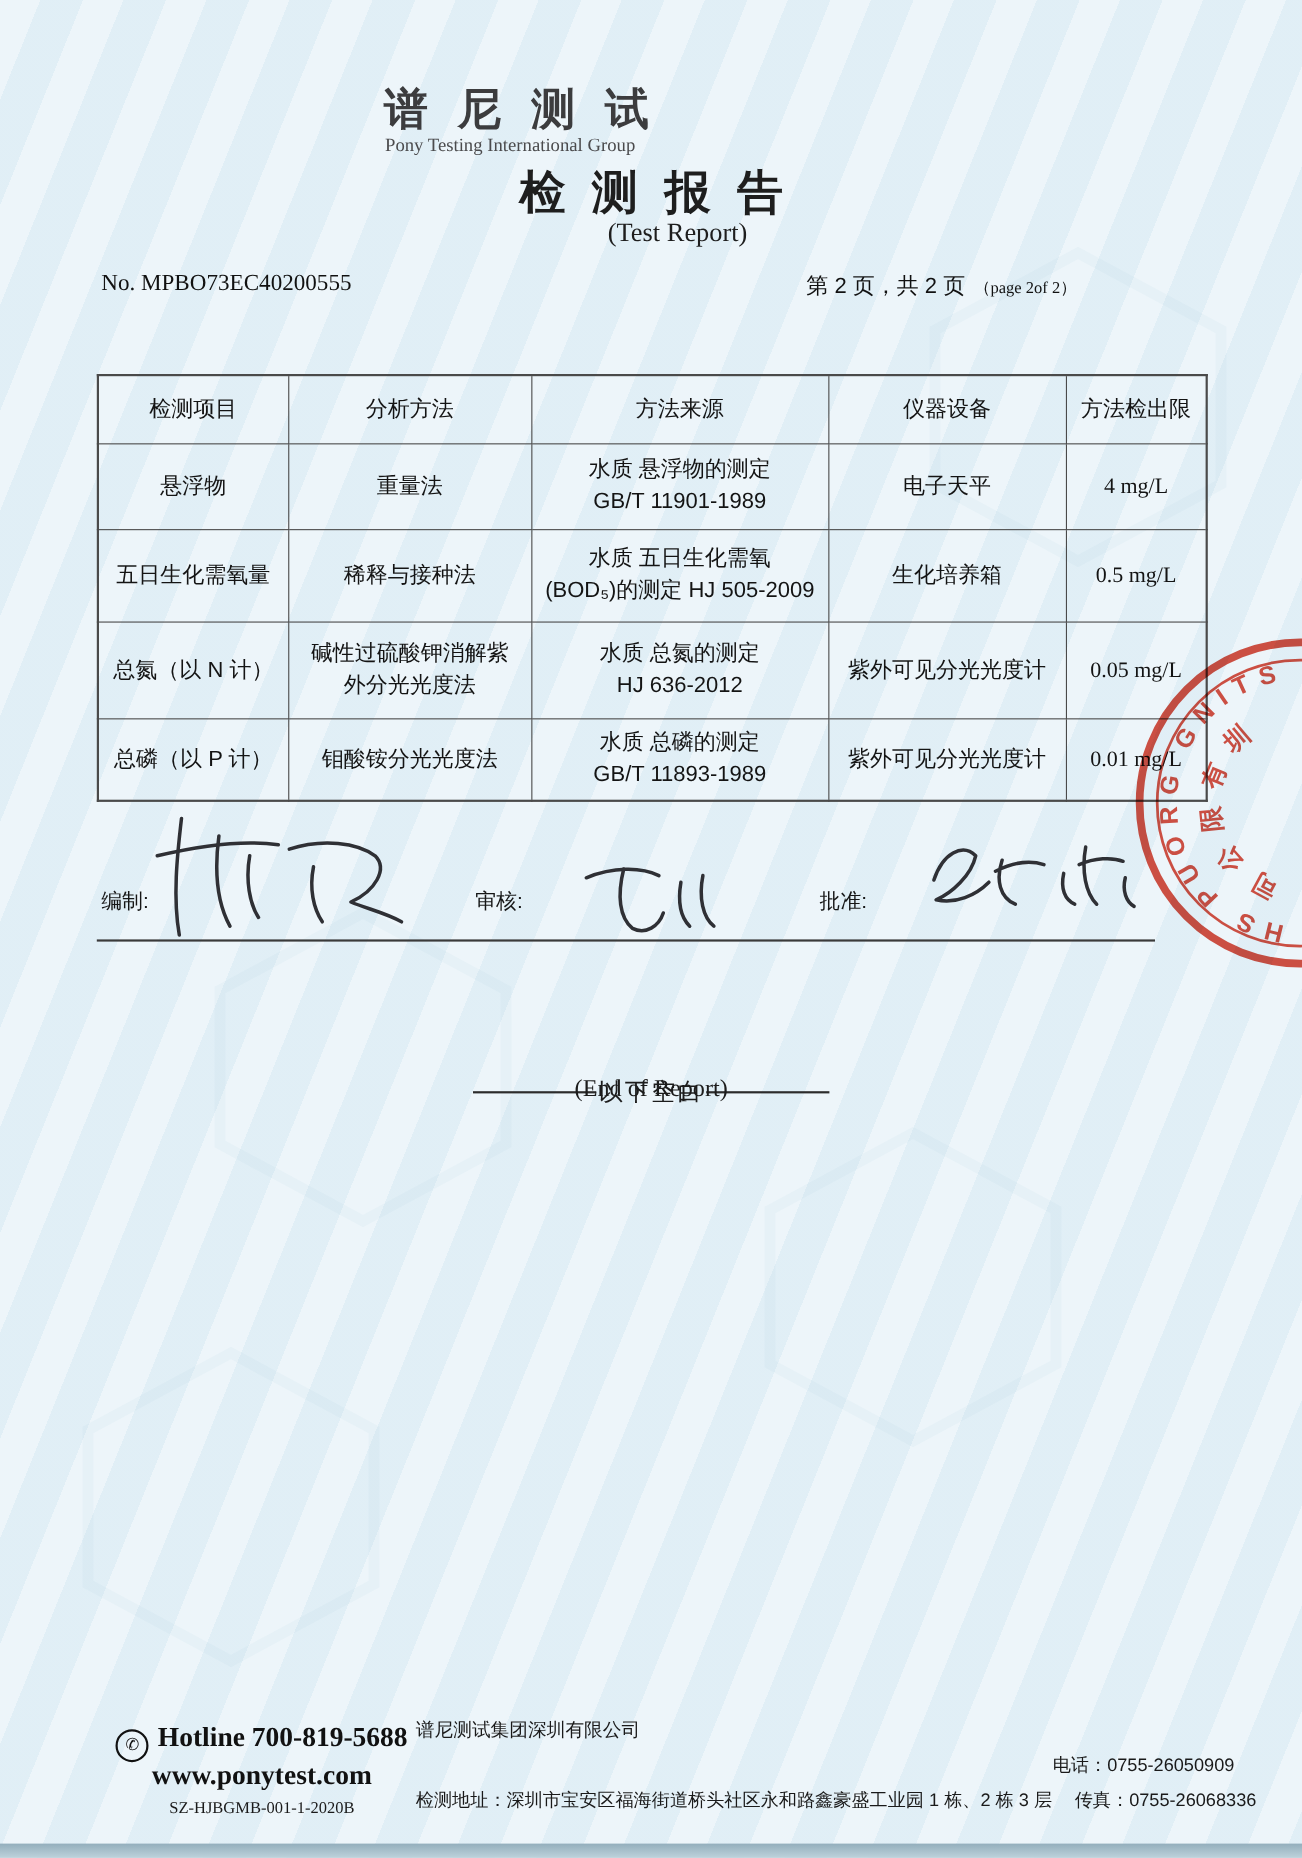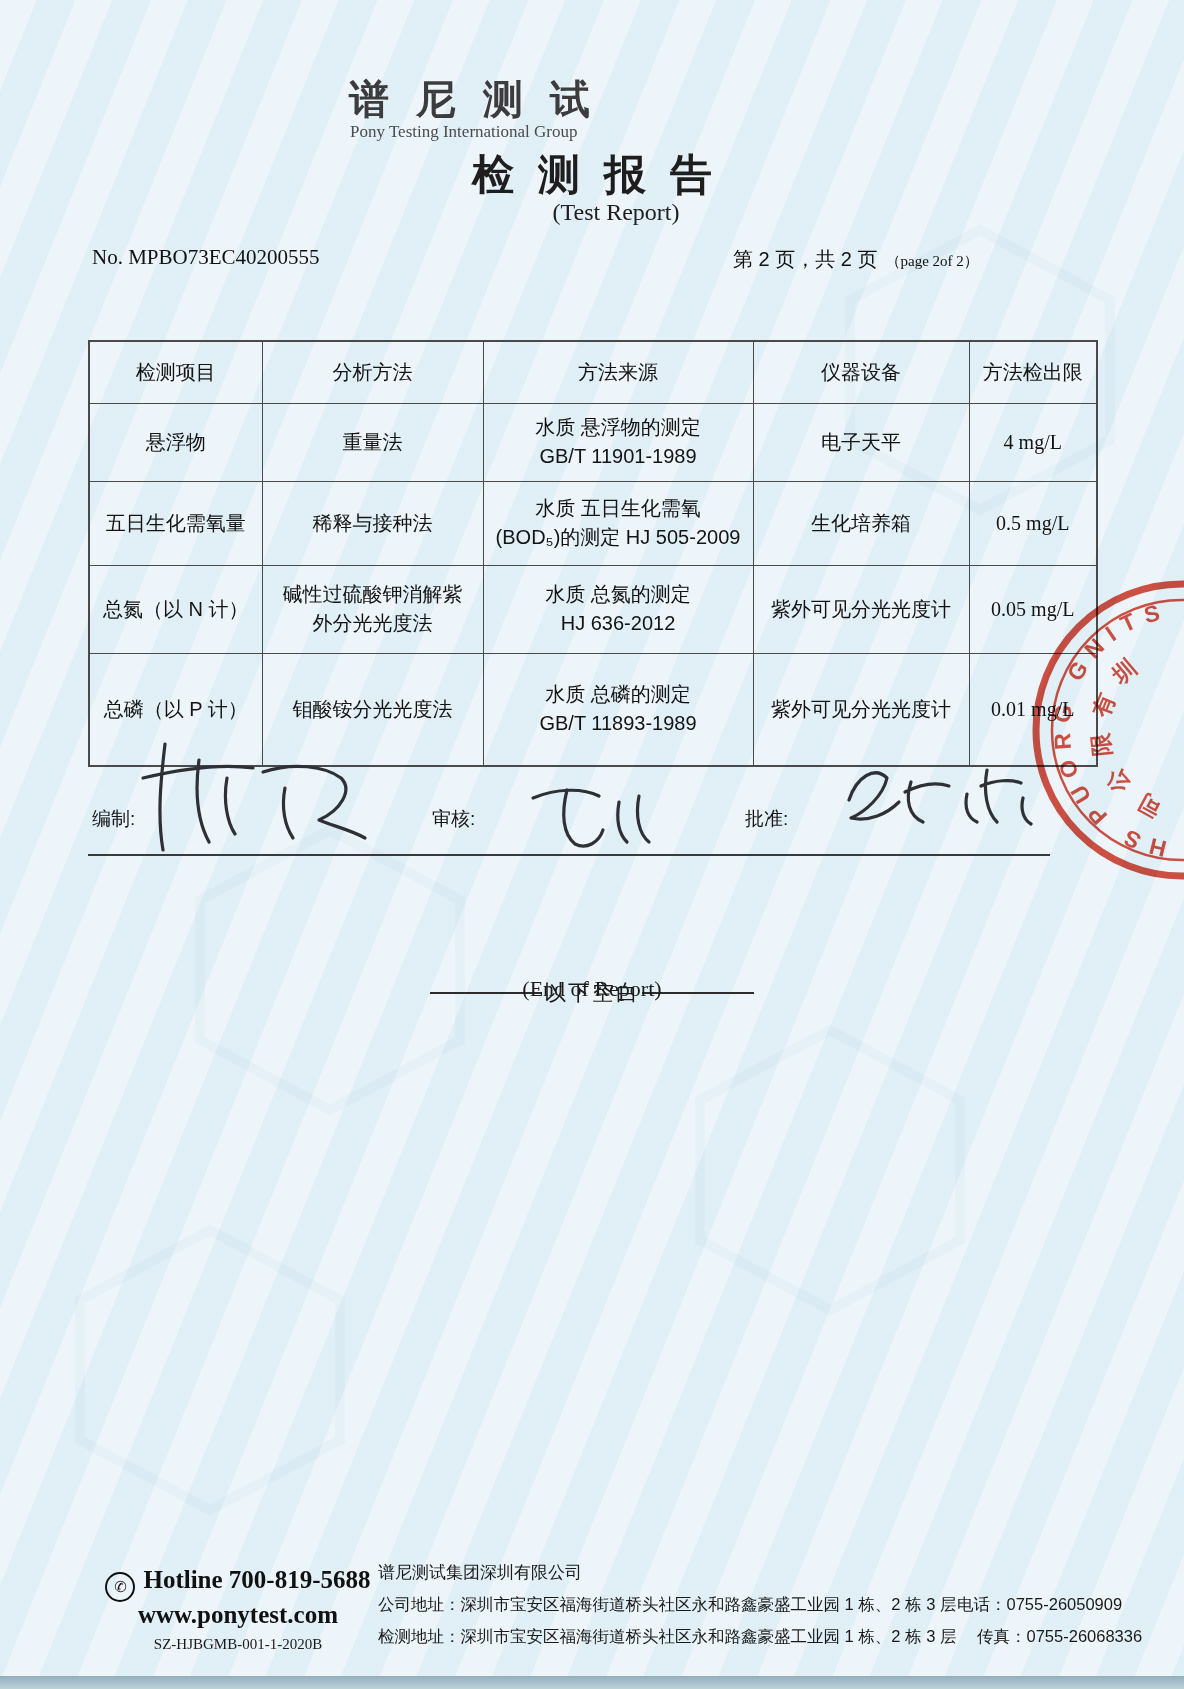--- a/index.html
+++ b/index.html
@@ -34,21 +34,21 @@
   .report-no{left:92px;top:245px;font-size:21px;color:#111;}
   .page-info{left:733px;top:246px;font-size:20px;color:#111;white-space:nowrap;}
   .page-info .en{font-size:15px;margin-left:8px;}
 
   
   .tbl-caption{left:0;top:311px;width:100%;text-align:center;font-size:19px;color:#1c1c1c;}
   table.grid{position:absolute;left:88px;top:340px;border-collapse:collapse;table-layout:fixed;width:1008px;}
   table.grid th,table.grid td{border:1px solid #4a4a4a;text-align:center;vertical-align:middle;
        font-size:20px;color:#141414;white-space:pre-line;line-height:1.45;padding:2px 4px;font-weight:normal;}
   table.grid{border:2px solid #4a4a4a;}
-  tr.hrow{height:62px;} tr.r1{height:78px;padding-left:20px;} tr.r2{height:84px;} tr.r3{height:88px;} tr.r4{height:113px;padding-left:44px;}
+  tr.hrow{height:62px;} tr.r1{height:78px;padding-left:20px;} tr.r2{height:84px;} tr.r3{height:88px;} tr.r4{height:75px;padding-left:44px;}
   td.num{font-family:"Liberation Serif",serif;font-size:20px;}
 
   
   .sig-label{font-size:19px;color:#161616;top:806px;}
   .sig-underline{left:88px;top:854px;width:962px;height:2px;background:#3a3a3a;}
   .sig-svg path{fill:none;stroke:#2f3035;stroke-width:3.2;stroke-linecap:round;stroke-linejoin:round;}
 
   
   .end-line{left:0;top:978px;width:100%;display:flex;align-items:center;justify-content:center;}
   .end-line .bar{width:112px;height:0;border-top:2px solid #2c2c2c;}
@@ -194,23 +194,20 @@
   </div>
   <div class="abs end-en serif">(End of Report)</div>
 
   <div class="abs f-hotline serif">
     <span class="f-phone-icon">✆</span><span>Hotline 700-819-5688</span>
   </div>
   <div class="abs f-web serif">www.ponytest.com</div>
   <div class="abs f-code serif">SZ-HJBGMB-001-1-2020B</div>
 
   <div class="abs f-company">谱尼测试集团深圳有限公司</div>
-  <div class="abs f-row f-row1">
-    <span>公司地址：</span><span>深圳市宝安区福海街道桥头社区永和路鑫豪盛工业园 1 栋、2 栋 3 层</span>
-  </div>
   <div class="abs f-row f-row2">
     <span>检测地址：</span><span>深圳市宝安区福海街道桥头社区永和路鑫豪盛工业园 1 栋、2 栋 3 层</span>
   </div>
   <div class="abs f-tel">
     <span>电话：</span><span>0755-26050909</span>
   </div>
   <div class="abs f-fax">
     <span>传真：</span><span>0755-26068336</span>
   </div>
 

